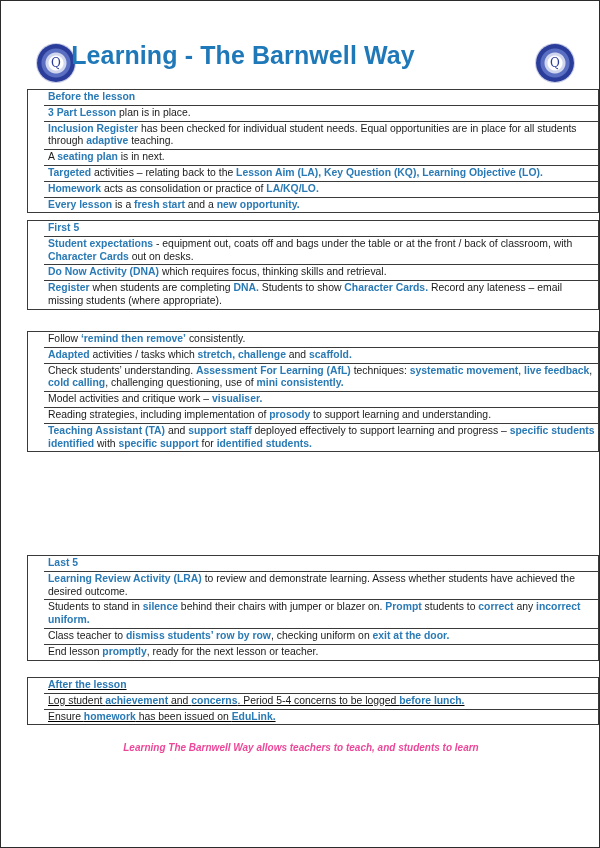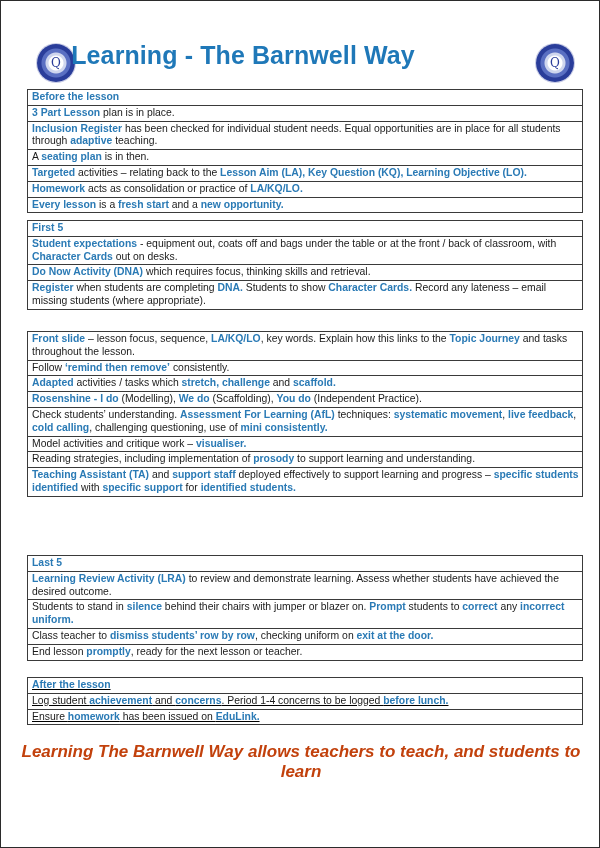--- a/index.html
+++ b/index.html
@@ -22,84 +22,82 @@
     font-family: "DejaVu Serif", serif;
   }
   .logo-left { left: 36px; top: 43px; }
   .logo-right { left: 535px; top: 43px; }
   .title {
     position: absolute; left: 0; width: 484px; top: 40px; text-align: center;
     font-size: 25px; font-weight: bold; color: #1f78b8; letter-spacing: 0.1px;
   }
   .section {
     position: absolute; left: 26px; width: 554px;
-    border: 1px solid #3a3a3a; border-collapse: collapse;
+    border: 1px solid #3a3a3a; border-collapse: collapse; padding-left: 16px;
   }
   .row {
     border-bottom: 1px solid #3a3a3a;
     padding: 1px 0 1px 4px;
     font-size: 10.4px; line-height: 12.8px; color: #1a1a1a;
   }
   .row:last-child { border-bottom: none; }
   .row.header { color: #2a7ab5; font-weight: bold; }
   .b { color: #2a7ab5; font-weight: bold; }
   .sec-before { top: 88px; }
   .sec-first { top: 219px; }
   .sec-through { top: 330px; }
   .sec-last { top: 554px; }
   .sec-after { top: 676px; text-decoration: underline; }
   .tagline {
     position: absolute; left: 0; width: 600px; top: 741px; text-align: center;
-    font-size: 17px; font-style: italic; font-weight: bold; color: #c2410c;
+    font-size: 10px; font-style: italic; font-weight: bold; color: #ec4899;
   }
 </style>
 </head>
 <body>
 
 <div class="page-frame">
   <div class="logo logo-left">
     <span class="glyph">Q</span>
   </div>
   <div class="title">Learning - The Barnwell Way</div>
   <div class="logo logo-right">
     <span class="glyph">Q</span>
   </div>
 
   <div class="section sec-before">
     <div class="row header">Before the lesson</div>
   <div class="row"><span class="b">3 Part Lesson</span><span> plan is in place.</span></div>
       <div class="row"><span class="b">Inclusion Register</span><span> has been checked for individual student needs. Equal opportunities are in place for all students through </span><span class="b">adaptive</span><span> teaching.</span></div>
-      <div class="row"><span>A </span><span class="b">seating plan</span><span> is in then.</span></div>
+      <div class="row"><span>A </span><span class="b">seating plan</span><span> is in next.</span></div>
       <div class="row"><span class="b">Targeted</span><span> activities – relating back to the </span><span class="b">Lesson Aim (LA), Key Question (KQ), Learning Objective (LO).</span></div>
       <div class="row"><span class="b">Homework</span><span> acts as consolidation or practice of </span><span class="b">LA/KQ/LO.</span></div>
       <div class="row"><span class="b">Every lesson</span><span> is a </span><span class="b">fresh start</span><span> and a </span><span class="b">new opportunity.</span></div>
     </div>
   <div class="section sec-first">
     <div class="row header">First 5</div>
       <div class="row"><span class="b">Student expectations</span><span> - equipment out, coats off and bags under the table or at the front / back of classroom, with </span><span class="b">Character Cards</span><span> out on desks.</span></div>
       <div class="row"><span class="b">Do Now Activity (DNA)</span><span> which requires focus, thinking skills and retrieval.</span></div>
       <div class="row"><span class="b">Register</span><span> when students are completing </span><span class="b">DNA.</span><span> Students to show </span><span class="b">Character Cards.</span><span> Record any lateness – email missing students (where appropriate).</span></div>
     </div>
   <div class="section sec-through">
-  <div class="row"><span class="b">Front slide</span><span> – lesson focus, sequence, </span><span class="b">LA/KQ/LO</span><span>, key words. Explain how this links to the </span><span class="b">Topic Journey</span><span> and tasks throughout the lesson.</span></div>
       <div class="row"><span>Follow </span><span class="b">‘remind then remove’</span><span> consistently.</span></div>
       <div class="row"><span class="b">Adapted</span><span> activities / tasks which </span><span class="b">stretch, challenge</span><span> and </span><span class="b">scaffold.</span></div>
-      <div class="row"><span class="b">Rosenshine - I do</span><span> (Modelling), </span><span class="b">We do</span><span> (Scaffolding), </span><span class="b">You do</span><span> (Independent Practice).</span></div>
       <div class="row"><span>Check students’ understanding. </span><span class="b">Assessment For Learning (AfL)</span><span> techniques: </span><span class="b">systematic movement</span><span>, </span><span class="b">live feedback</span><span>, </span><span class="b">cold calling</span><span>, challenging questioning, use of </span><span class="b">mini consistently.</span></div>
       <div class="row"><span>Model activities and critique work – </span><span class="b">visualiser.</span></div>
       <div class="row"><span>Reading strategies, including implementation of </span><span class="b">prosody</span><span> to support learning and understanding.</span></div>
       <div class="row"><span class="b">Teaching Assistant (TA)</span><span> and </span><span class="b">support staff</span><span> deployed effectively to support learning and progress – </span><span class="b">specific students identified</span><span> with </span><span class="b">specific support</span><span> for </span><span class="b">identified students.</span></div>
     </div>
   <div class="section sec-last">
     <div class="row header">Last 5</div>
   <div class="row"><span class="b">Learning Review Activity (LRA)</span><span> to review and demonstrate learning. Assess whether students have achieved the desired outcome.</span></div>
       <div class="row"><span>Students to stand in </span><span class="b">silence</span><span> behind their chairs with jumper or blazer on. </span><span class="b">Prompt</span><span> students to </span><span class="b">correct</span><span> any </span><span class="b">incorrect uniform.</span></div>
       <div class="row"><span>Class teacher to </span><span class="b">dismiss students’ row by row</span><span>, checking uniform on </span><span class="b">exit at the door.</span></div>
       <div class="row"><span>End lesson </span><span class="b">promptly</span><span>, ready for the next lesson or teacher.</span></div>
     </div>
   <div class="section sec-after">
     <div class="row header">After the lesson</div>
-  <div class="row"><span>Log student </span><span class="b">achievement</span><span> and </span><span class="b">concerns</span><span>. Period 1-4 concerns to be logged </span><span class="b">before lunch.</span></div>
+  <div class="row"><span>Log student </span><span class="b">achievement</span><span> and </span><span class="b">concerns</span><span>. Period 5-4 concerns to be logged </span><span class="b">before lunch.</span></div>
       <div class="row"><span>Ensure </span><span class="b">homework</span><span> has been issued on </span><span class="b">EduLink.</span></div>
     </div>
 
   <div class="tagline">Learning The Barnwell Way allows teachers to teach, and students to learn</div>
 </div>
 
 </body></html>

